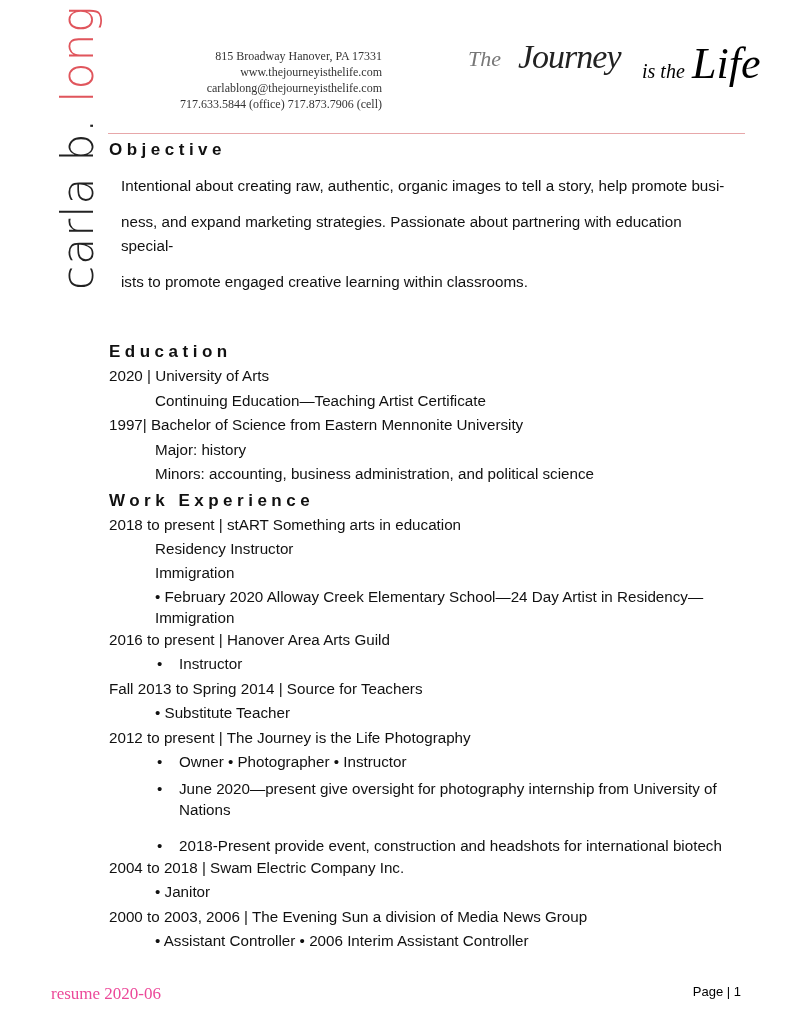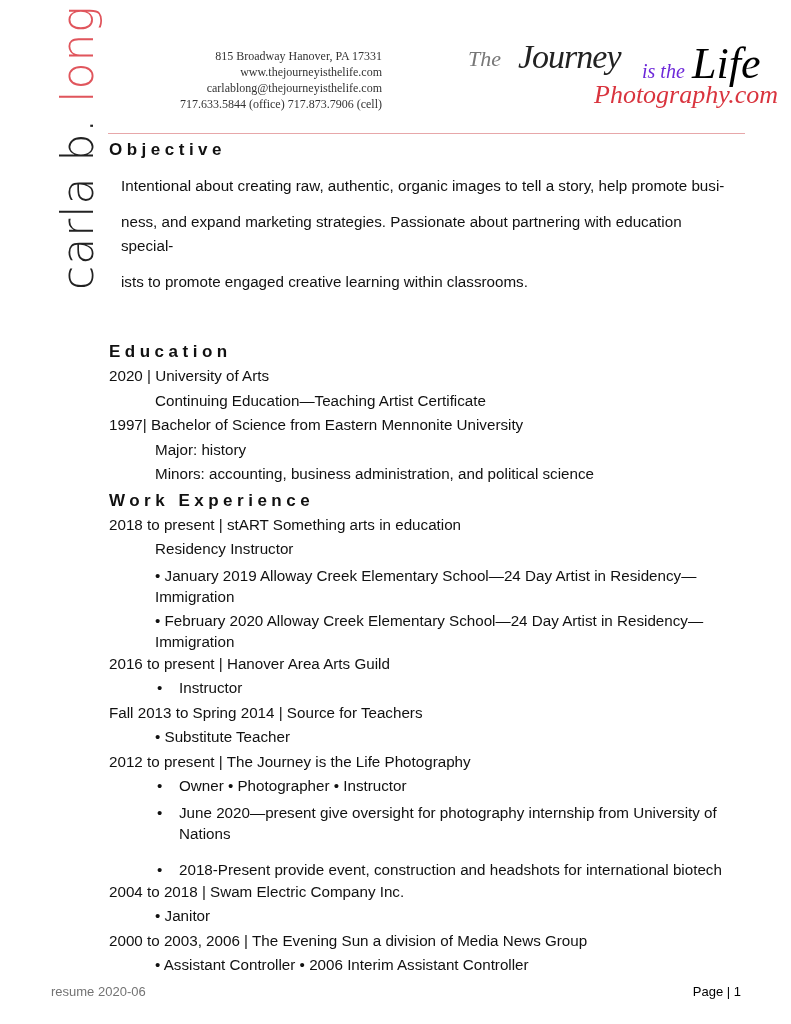--- a/index.html
+++ b/index.html
@@ -11,33 +11,33 @@
     font-size:44px; font-weight:300; letter-spacing:1px; color:#222;
   }
   .side-name .last { color:#e0555c; }
   .contact {
     position:absolute; left:176px; top:48px; width:206px; text-align:right;
     font-family:"Liberation Serif", serif; font-size:12px; line-height:16px; color:#333;
   }
   .logo { position:absolute; left:466px; top:44px; width:290px; height:70px; }
   .logo .the { position:absolute; left:2px; top:2px; font-family:"Liberation Serif", serif; font-style:italic; font-size:22px; color:#777; }
   .logo .journey { position:absolute; left:52px; top:-6px; font-family:Liberation Serif, serif; font-style:italic; font-size:34px; color:#222; letter-spacing:-1px; }
-  .logo .isthe { position:absolute; left:176px; top:16px; font-family:"Liberation Serif", serif; font-style:italic; font-size:20px; color:#6d28d9; }
+  .logo .isthe { position:absolute; left:176px; top:16px; font-family:"Liberation Serif", serif; font-style:italic; font-size:20px; color:#000000; }
   .logo .life { position:absolute; left:226px; top:-6px; font-family:"Liberation Serif", serif; font-style:italic; font-size:44px; color:#000000; }
   .logo .photo { position:absolute; left:128px; top:36px; font-family:"Liberation Serif", serif; font-style:italic; font-size:26px; color:#d9343e; }
   .rule { position:absolute; left:108px; top:133px; width:637px; height:1px; background:#e7a7a9; }
   .content { position:absolute; left:109px; top:138px; width:640px; font-family:"Liberation Sans", sans-serif; font-size:15.2px; color:#111; }
   .h { font-weight:bold; font-size:17px; letter-spacing:4.5px; margin:0; line-height:24px; }
   .para { line-height:24px; margin:12px; }
   .row { line-height:24.5px; margin:0; }
   .ind { padding-left:46px; }
   .bul2 { padding-left:70px; position:relative; }
   .bul2::before { content:"•"; position:absolute; left:48px; }
   .gap1 { height:24px; }
-  .footer-left { position:absolute; left:51px; top:984px; font-family:Liberation Sans, sans-serif; font-size:13px; color:#737373; }
+  .footer-left { position:absolute; left:51px; top:984px; font-family:Liberation Serif, serif; font-size:17px; color:#ec4899; }
   .footer-right { position:absolute; right:50px; top:984px; font-family:"Liberation Sans", sans-serif; font-size:13px; color:#000000; }
 </style>
 </head>
 <body>
 
 <div class="side-name">
   <span>carla b. </span><span class="last">long</span>
 </div>
 
 <div class="contact">
@@ -45,42 +45,40 @@
   <div>www.thejourneyisthelife.com</div>
   <div>carlablong@thejourneyisthelife.com</div>
   <div>717.633.5844 (office) 717.873.7906 (cell)</div>
 </div>
 
 <div class="logo">
   <span class="the">The</span>
   <span class="journey">Journey</span>
   <span class="isthe">is the</span>
   <span class="life">Life</span>
-  <span class="photo">Photography.com</span>
 </div>
 
 <div class="rule"></div>
 
 <div class="content">
   <h2 class="h">Objective</h2>
   <p class="para">Intentional about creating raw, authentic, organic images to tell a story, help promote busi-</p>
   <p class="para">ness, and expand marketing strategies.  Passionate about partnering with education special-</p>
   <p class="para">ists to promote engaged creative learning within classrooms.</p>
   <div class="gap1"></div>
   <h2 class="h" style="margin-top:10px">Education</h2>
   <p class="row">2020 | University of Arts</p>
   <p class="row ind">Continuing Education—Teaching Artist Certificate</p>
   <p class="row">1997| Bachelor of Science from Eastern Mennonite University</p>
   <p class="row ind">Major: history</p>
   <p class="row ind">Minors: accounting, business administration, and political science</p>
 
   <h2 class="h" style="margin-top:2px">Work Experience</h2>
   <p class="row">2018 to present | stART Something arts in education</p>
   <p class="row ind">Residency Instructor</p>
-  <p class="row ind" style="line-height:21px;margin-top:3px">• January 2019 Alloway Creek Elementary School—24 Day Artist in Residency—</p>
   <p class="row ind" style="line-height:21px">Immigration</p>
   <p class="row ind" style="line-height:21px;margin-top:3px">• February 2020 Alloway Creek  Elementary School—24 Day Artist in Residency—</p>
   <p class="row ind" style="line-height:21px">Immigration</p>
 
   <p class="row">2016 to present | Hanover Area Arts Guild</p>
   <p class="row bul2">Instructor</p>
 
   <p class="row">Fall 2013 to Spring 2014 | Source for Teachers</p>
   <p class="row ind">• Substitute Teacher</p>
 

